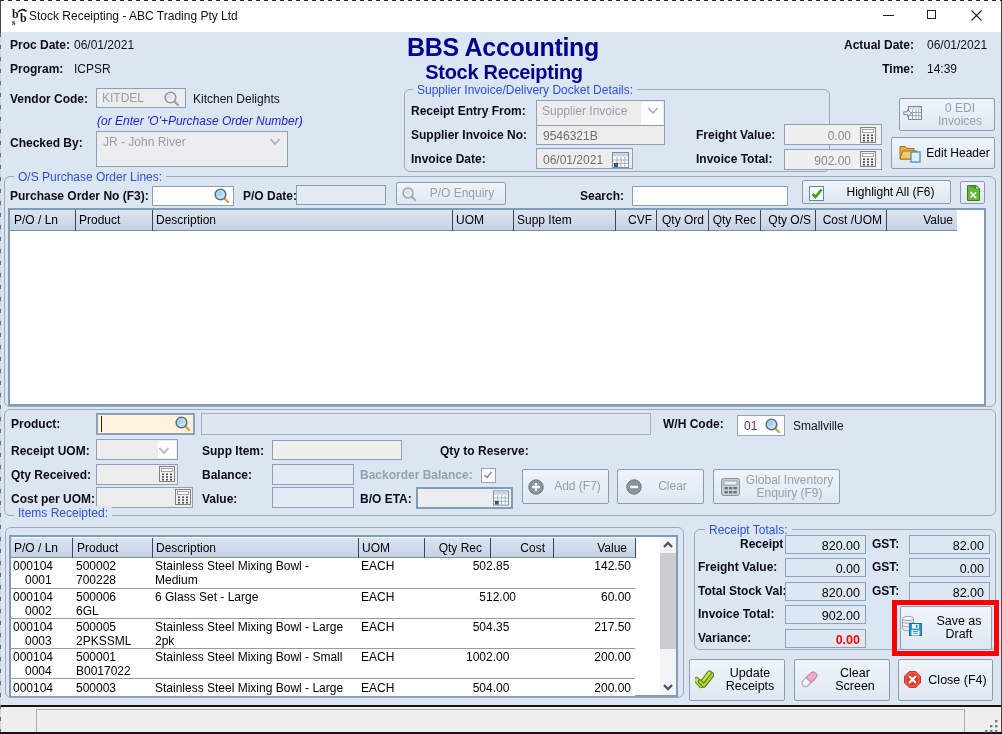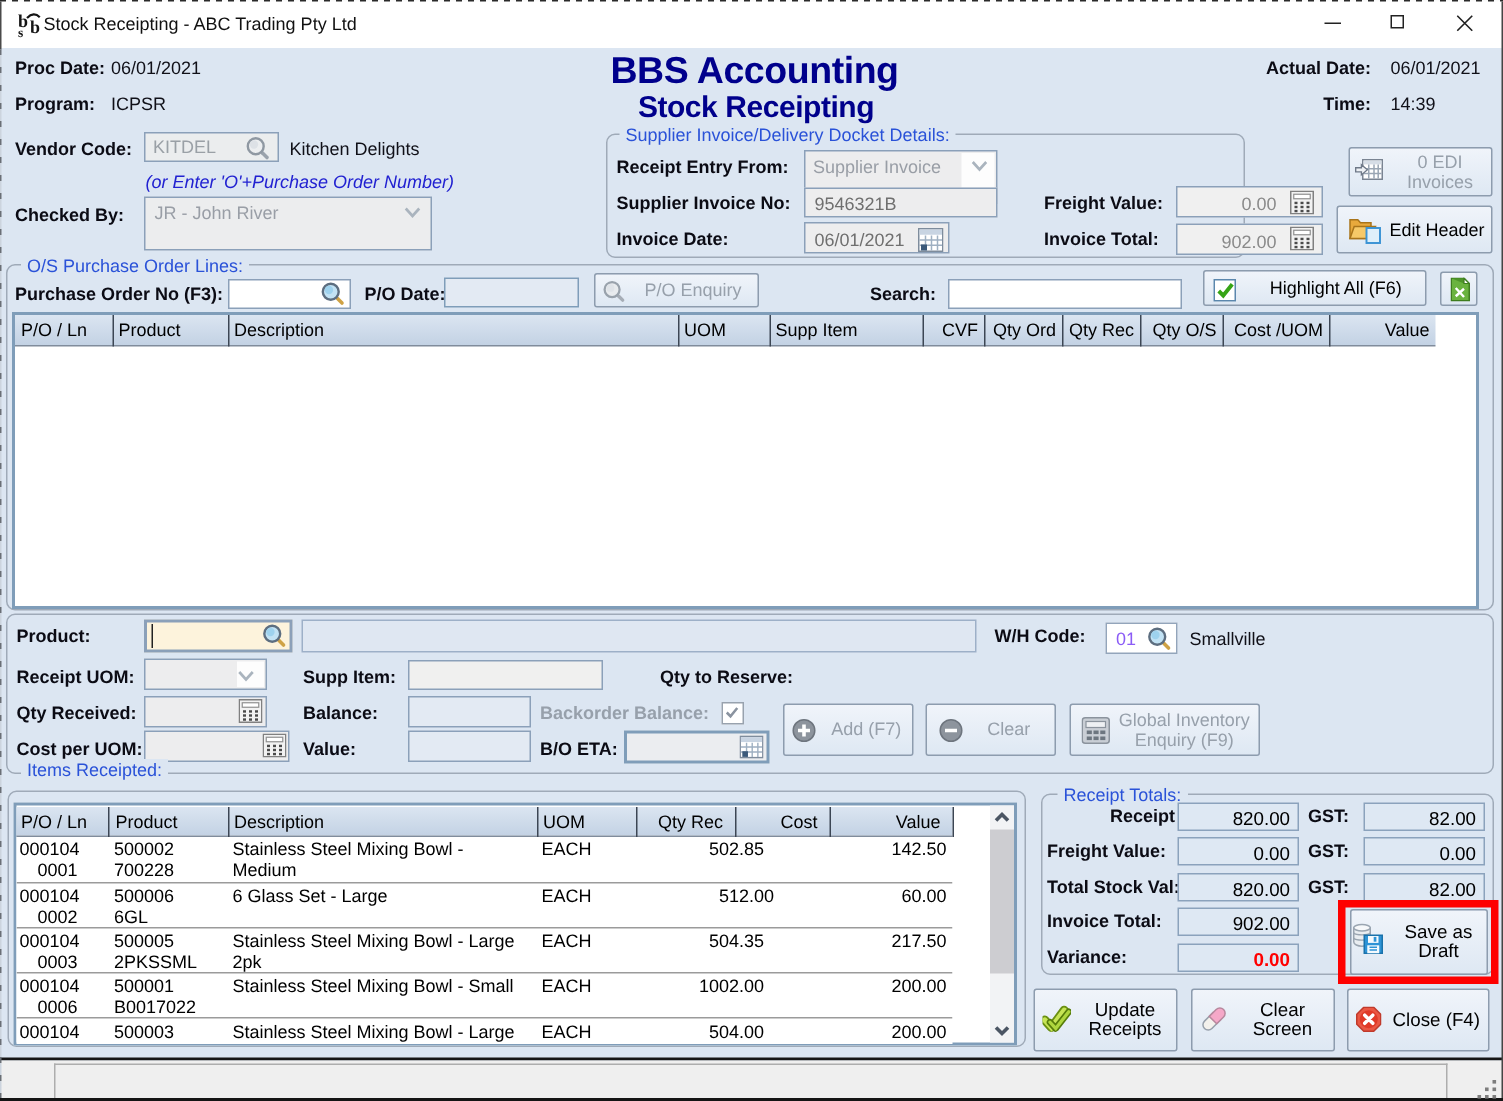--- a/index.html
+++ b/index.html
@@ -151,21 +151,21 @@
   </div>
 
   <div class="fs" style="left:4px;top:409px;width:992px;height:107px;"></div>
 
   <div class="lbl" style="left:11px;top:417px;">Product:</div>
   <div class="inp" style="left:96px;top:413px;width:99px;height:22px;border:2px solid #8ba0b9;background:#fdf3dc;"></div>
   <div class="abs" style="left:101px;top:416px;width:1px;height:16px;background:#222;"></div>
   <div class="inp" style="left:201px;top:413px;width:450px;height:22px;background:#dfe7f2;border-color:#9db0c8;"></div>
   <div class="lbl" style="left:663px;top:417px;">W/H Code:</div>
   <div class="inp" style="left:737px;top:415px;width:48px;height:21px;background:#fff;border-color:#93a5bb;">
-    <span style="position:absolute;left:6px;top:3px;color:#8b5cf6;">01</span>
+    <span style="position:absolute;left:6px;top:3px;color:#701a75;">01</span>
   </div>
   <div class="val" style="left:793px;top:419px;">Smallville</div>
 
   <div class="lbl" style="left:11px;top:444px;">Receipt UOM:</div>
   <div class="inp" style="left:96px;top:439px;width:82px;height:21px;">
       <div class="ddw" style="width:18px;"></div>
     </div>
   <div class="lbl" style="left:202px;top:444px;">Supp Item:</div>
   <div class="inp" style="left:272px;top:440px;width:130px;height:20px;background:#f0f0ef;"></div>
   <div class="lbl" style="left:440px;top:444px;">Qty to Reserve:</div>
@@ -249,21 +249,21 @@
         <div class="cell" style="left:65px;top:15px;">2PKSSML</div>
       <div class="cell" style="left:144px;top:1px;">Stainless Steel Mixing Bowl - Large</div>
         <div class="cell" style="left:144px;top:15px;">2pk</div>
       <div class="cell" style="left:350px;top:1px;">EACH</div>
       <div class="cell num" style="left:409px;top:1px;">50</div>
       <div class="cell num2" style="left:475px;top:1px;">4.35</div>
       <div class="cell num3" style="left:538px;top:1px;">217.50</div>
     </div>
     <div class="itr" style="top:91px;height:30px;">
       <div class="cell" style="left:2px;top:1px;">000104</div>
-        <div class="cell" style="left:14px;top:15px;">0006</div>
+        <div class="cell" style="left:14px;top:15px;">0004</div>
       <div class="cell" style="left:65px;top:1px;">500001</div>
         <div class="cell" style="left:65px;top:15px;">B0017022</div>
       <div class="cell" style="left:144px;top:1px;">Stainless Steel Mixing Bowl - Small</div>
       <div class="cell" style="left:350px;top:1px;">EACH</div>
       <div class="cell num" style="left:409px;top:1px;">100</div>
       <div class="cell num2" style="left:475px;top:1px;">2.00</div>
       <div class="cell num3" style="left:538px;top:1px;">200.00</div>
     </div>
     <div class="itr" style="top:122px;height:30px;border-bottom:none;">
       <div class="cell" style="left:2px;top:1px;">000104</div>

